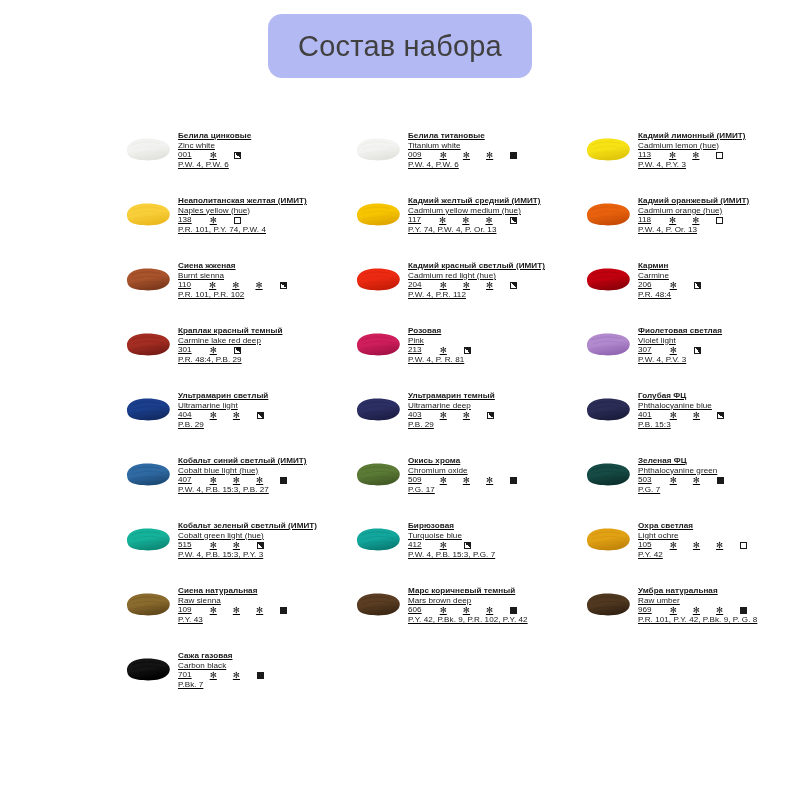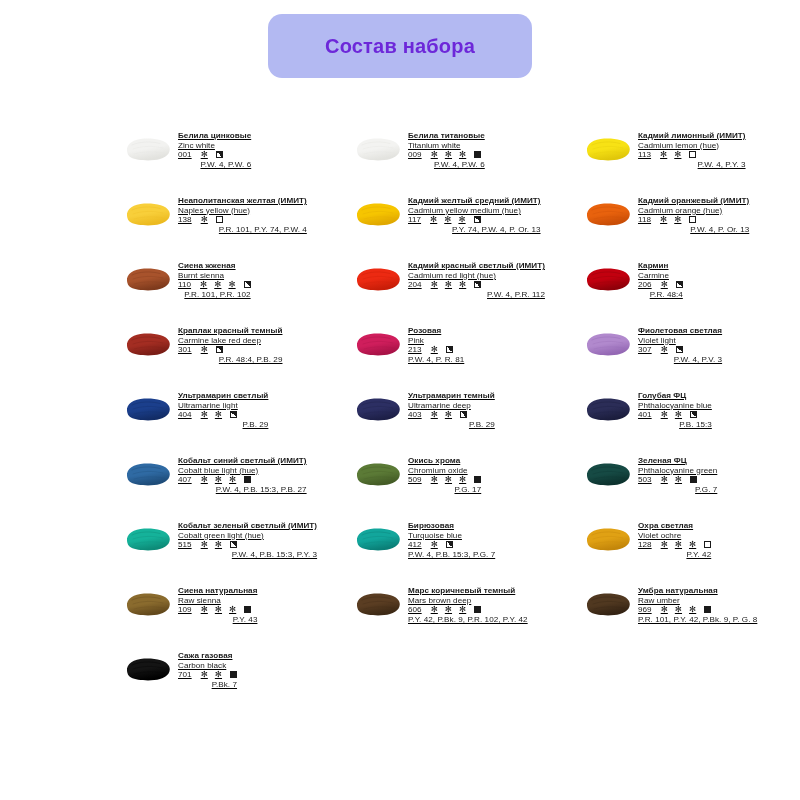--- a/index.html
+++ b/index.html
@@ -14,24 +14,24 @@
   
   .title-banner {
     position: absolute;
     left: 268px; top: 14px;
     width: 264px; height: 64px;
     background: #b3b9f2;
     border-radius: 14px;
     display: flex; align-items: center; justify-content: center;
   }
   .title-text {
-    font-size: 20px;
-    color: #6d28d9;
+    font-size: 29px;
+    color: #404040;
     letter-spacing: 0.2px;
-    font-weight: 700;
+    font-weight: 400;
   }
 
   
   .grid {
     position: absolute;
     left: 120px; top: 130px;
     width: 660px;
     display: grid;
     grid-template-columns: 230px 230px 230px;
     grid-auto-rows: 65px;
@@ -59,22 +59,22 @@
     padding-top: 1px;
     text-decoration: underline;
   }
   .name-ru, .name-en, .code-line, .pigments {
     font-size: 8.1px;
     color: #1a1a1a;
     white-space: nowrap;
   }
   .name-ru { font-weight: 700; letter-spacing: 0.05px; }
   .name-en { letter-spacing: 0.05px; }
-  .code-line { letter-spacing: 0.05px; display: flex; gap: 7px; }
-  .pigments { letter-spacing: 0.05px; text-align: right; }
+  .code-line { letter-spacing: 0.05px; display: flex; align-items: center; gap: 16px; }
+  .pigments { letter-spacing: 0.05px; }
 
   .code-num { margin-right: 2px; }
   .star { font-size: 8.5px; line-height: 1; position: relative; top: 0.3px; }
   .sq { display: inline-block; width: 7px; height: 7px; position: relative; top: 0.5px; margin-left: 1px; }
   .sq.open { border: 1px solid #1a1a1a; background: #fff; }
   .sq.full { border: 1px solid #1a1a1a; background: #1a1a1a; }
   .sq.half { border: 1px solid #1a1a1a; background: linear-gradient(45deg, #fff 0 50%, #1a1a1a 50% 100%); }
 </style>
 </head>
 <body>
@@ -698,23 +698,23 @@
       </defs>
       <path d="M3,15 C2,8 10,3 20,2.5 C31,2 42,4 45,10 C47.5,15 44,21 36,23 C27,25.5 13,24.5 7,21.5 C4.2,20 3.3,17.5 3,15 Z" fill="url(#g20)"></path>
       <path d="M8,9 C15,5.5 27,5 36,7.5" fill="none" stroke="#c3860a" stroke-opacity="0.45" stroke-width="0.9" stroke-linecap="round"></path>
       <path d="M9,13 C17,10 29,9.5 39,12" fill="none" stroke="#c3860a" stroke-opacity="0.35" stroke-width="0.8" stroke-linecap="round"></path>
       <path d="M10,18 C18,15.5 30,15 40,17" fill="none" stroke="#c3860a" stroke-opacity="0.3" stroke-width="0.8" stroke-linecap="round"></path>
     </svg>
           </div>
         </div>
         <div class="info">
           <div class="name-ru">Охра светлая</div>
-          <div class="name-en">Violet ochre</div>
-          <div class="code-line">
-            <span class="code-num">128</span>
+          <div class="name-en">Light ochre</div>
+          <div class="code-line">
+            <span class="code-num">105</span>
             <span class="star">✻</span>
             <span class="star">✻</span>
             <span class="star">✻</span>
             <span class="sq open"></span>
           </div>
           <div class="pigments">P.Y. 42</div>
         </div>
       </div>
       <div class="entry">
         <div class="swatch-wrap">

